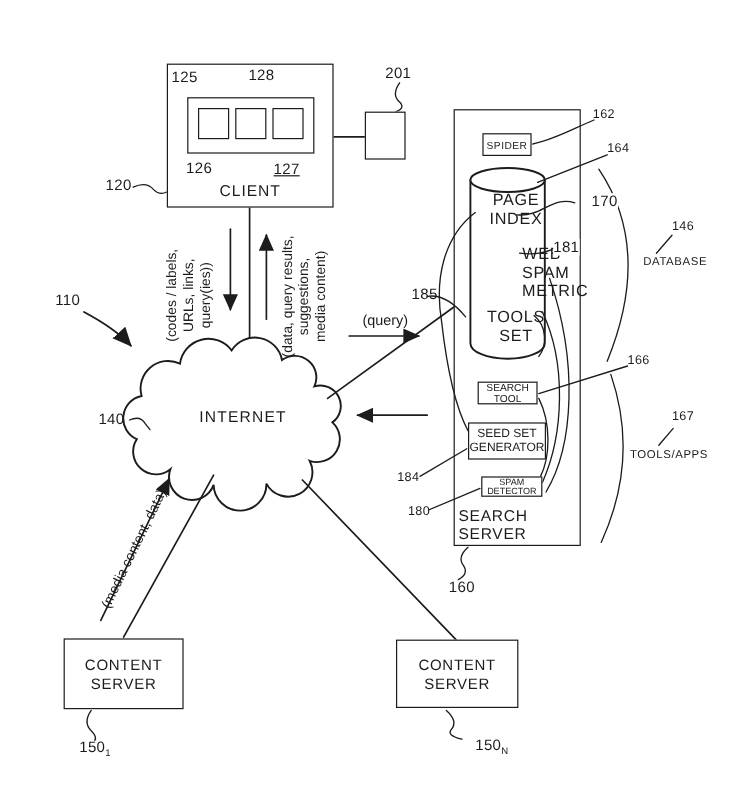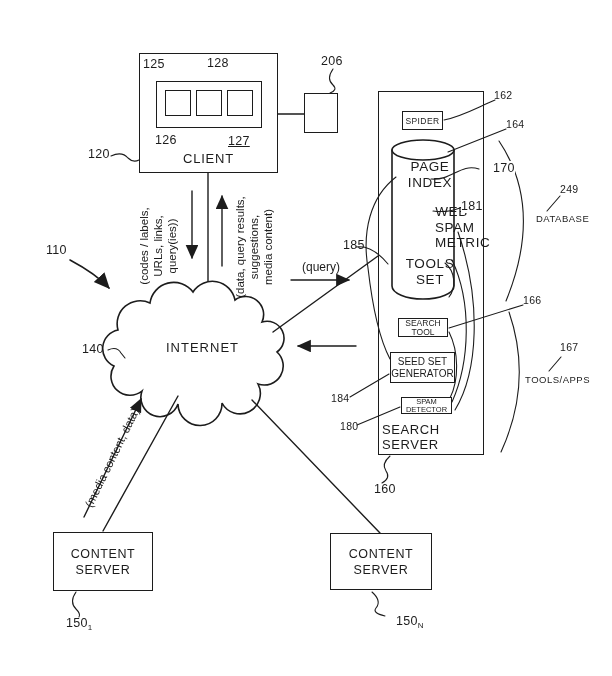--- a/index.html
+++ b/index.html
@@ -157,34 +157,34 @@
   <div class="caption" style="left:295px;top:260px;width:52px;text-align:center;font-size:12px;">(query)</div>
 
   <div class="caption" style="left:47px;top:451px;width:132px;height:14px;text-align:center;font-size:11.5px;
               transform:rotate(-64deg);">(media content, data)</div>
 
   <div class="caption" style="left:536px;top:213px;font-size:9.5px;letter-spacing:0.5px;">DATABASE</div>
   <div class="caption" style="left:525px;top:374px;font-size:9.5px;letter-spacing:0.5px;">TOOLS/APPS</div>
 
   <div class="ref" style="left:46px;top:243px;">110</div>
   <div class="ref" style="left:88px;top:147px;">120</div>
-  <div class="ref" style="left:321px;top:54px;">206</div>
+  <div class="ref" style="left:321px;top:54px;">201</div>
   <div class="ref" style="left:143px;top:57px;">125</div>
   <div class="ref" style="left:207px;top:56px;">128</div>
   <div class="ref" style="left:155px;top:133px;">126</div>
   <div class="ref" style="left:228px;top:134px;text-decoration:underline;">127</div>
   <div class="ref" style="left:82px;top:342px;">140</div>
   <div class="ref" style="left:374px;top:482px;">160</div>
 
   <div class="ref sm" style="left:494px;top:89px;">162</div>
   <div class="ref sm" style="left:506px;top:118px;">164</div>
   <div class="ref" style="left:481px;top:161px;background:#ffffff;margin-left:12px;">170</div>
   <div class="ref" style="left:461px;top:199px;background:#ffffff;">181</div>
   <div class="ref" style="left:343px;top:238px;">185</div>
-  <div class="ref sm" style="left:560px;top:183px;">249</div>
+  <div class="ref sm" style="left:560px;top:183px;">146</div>
   <div class="ref sm" style="left:523px;top:294px;">166</div>
   <div class="ref sm" style="left:560px;top:341px;">167</div>
   <div class="ref sm" style="left:331px;top:392px;">184</div>
   <div class="ref sm" style="left:340px;top:420px;">180</div>
 
   <div class="ref" style="left:66px;top:616px;">
     <span>150</span><sub class="idx">1</sub>
   </div>
   <div class="ref" style="left:396px;top:614px;">
     <span>150</span><sub class="idx">N</sub>

